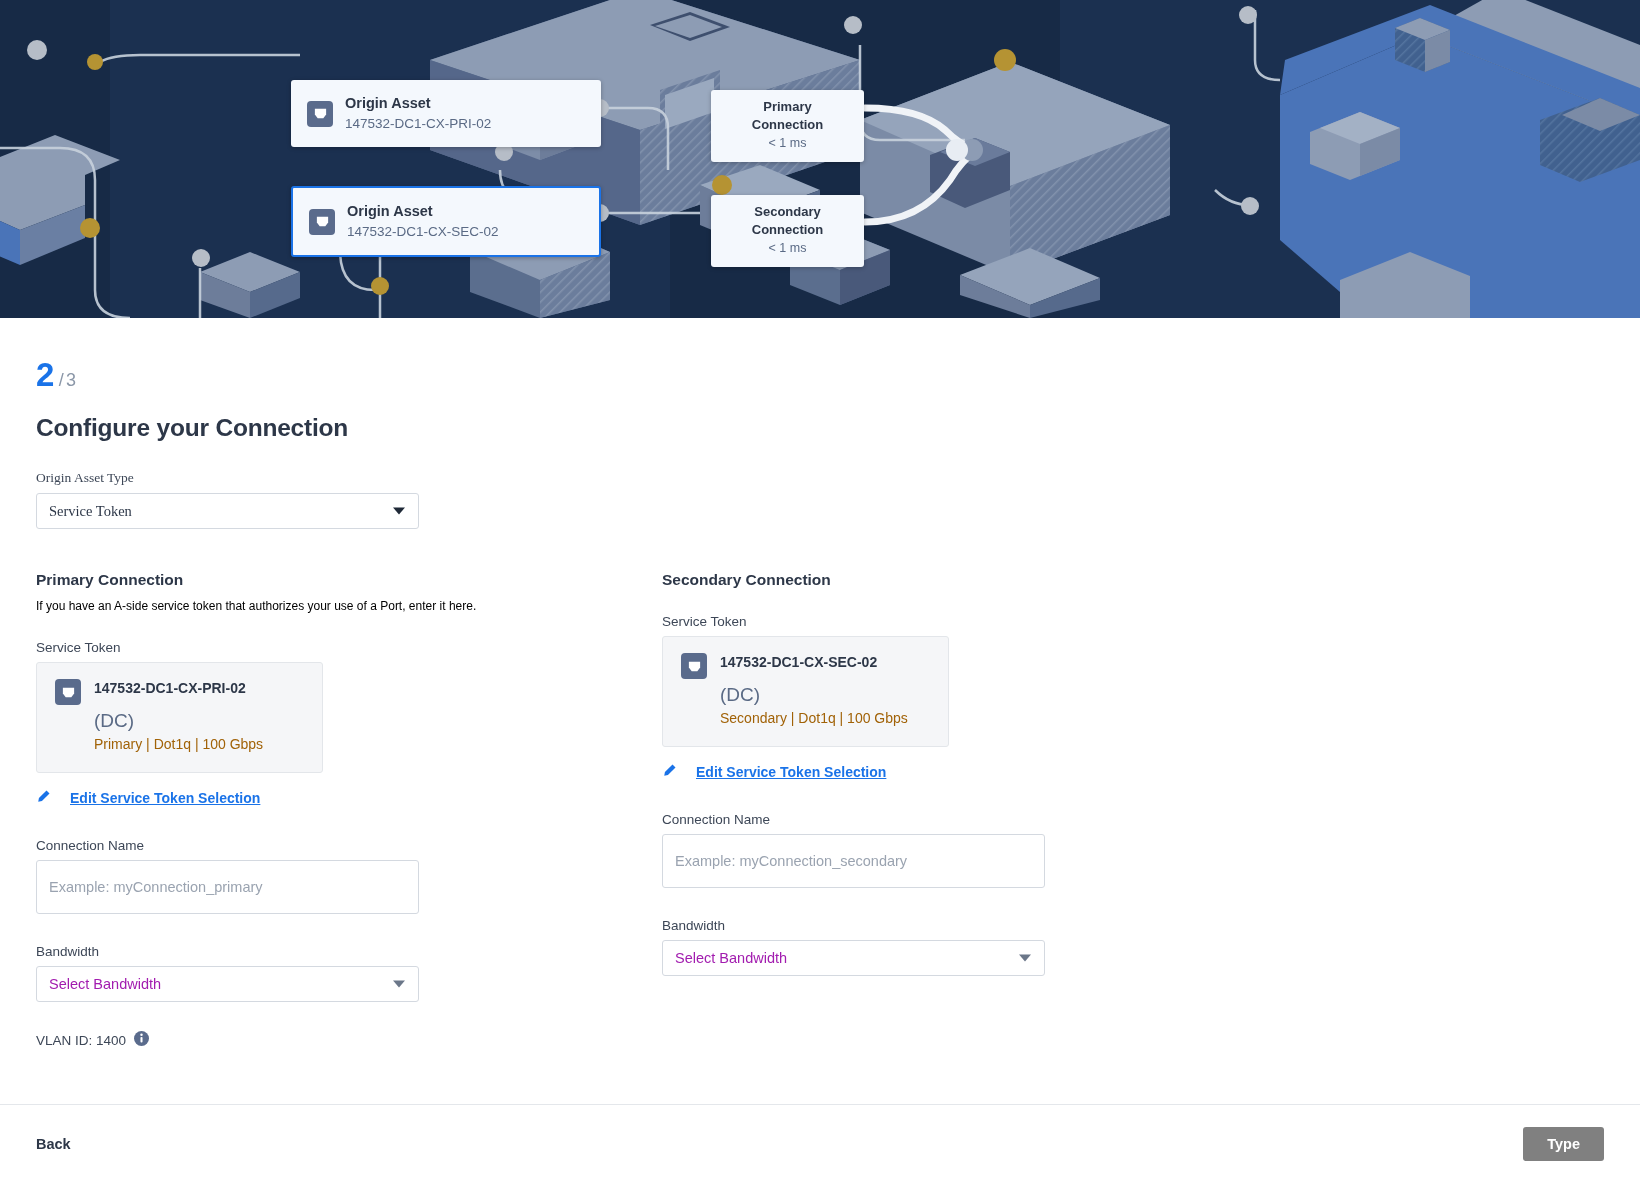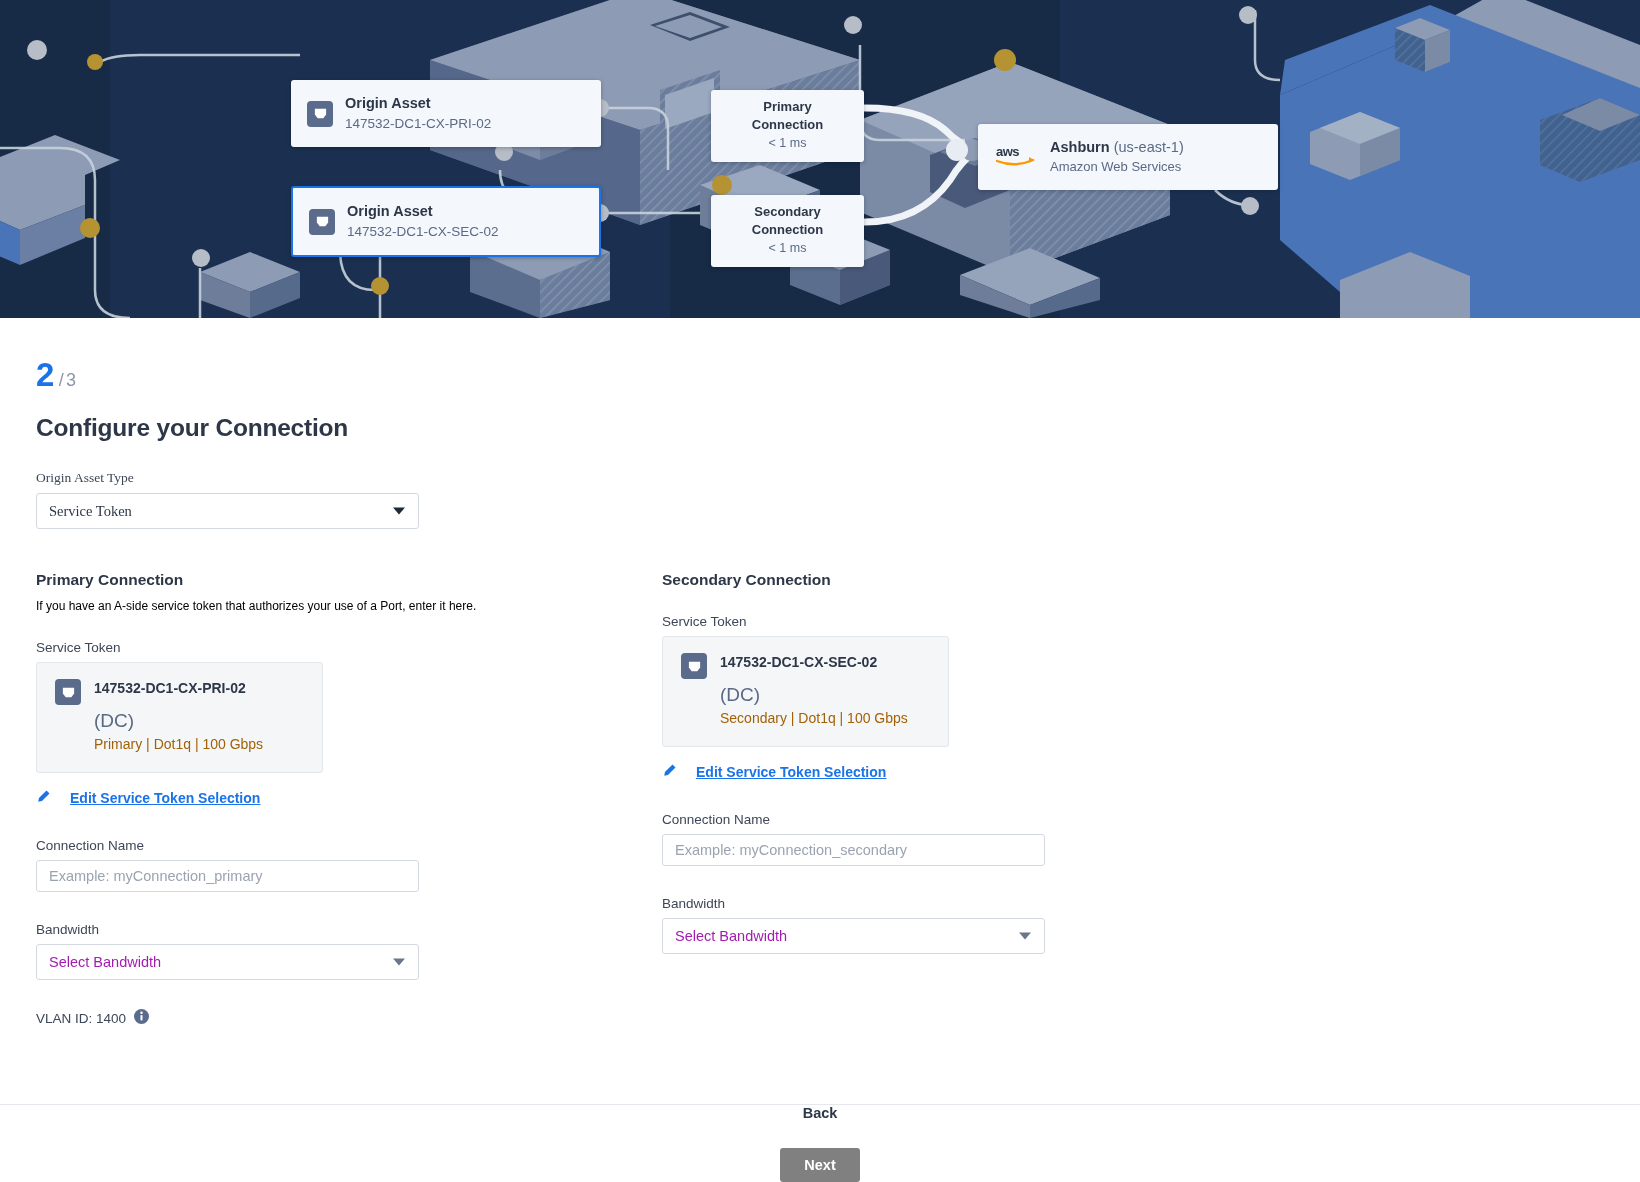--- a/index.html
+++ b/index.html
@@ -140,21 +140,21 @@
   .edit-link {
     margin-top: 16px;
     display: inline-flex; align-items: center; gap: 19px;
     font-size: 14px; font-weight: bold; color: #1a73e8;
     text-decoration: underline; cursor: pointer;
   }
   .pencil { flex: 0 0 auto; }
 
   .input-group { margin-top: 30px; }
   .text-input {
-    width: 383px; height: 32px;
+    width: 383px; height: 54px;
     border: 1px solid #d4d9e0; border-radius: 3px;
     background: #fff; padding: 0 12px;
     font-size: 14.5px; color: #2d3748;
     font-family: "Liberation Sans", sans-serif;
   }
   .text-input::placeholder { color: #9aa3b0; }
 
   .vlan-row {
     margin-top: 29px;
     display: flex; align-items: center; gap: 8px;
@@ -163,21 +163,20 @@
   .info-ico { flex: 0 0 auto; }
 
   
   .footer {
     position: absolute; left: 0; bottom: 0;
     width: 1640px; height: 78px;
     border-top: 1px solid #e4e7eb;
     background: #fff;
     display: flex; align-items: center; justify-content: space-between;
     padding: 0 36px;
-    flex-direction: column;
   }
   .back-btn {
     font-size: 14.5px; font-weight: bold; color: #2d3748;
     background: none; border: none; cursor: pointer;
     font-family: "Liberation Sans", sans-serif;
   }
   .next-btn {
     background: #808080; color: #fff;
     font-size: 14.5px; font-weight: bold;
     border: none; border-radius: 3px;
@@ -335,33 +334,20 @@
   <div class="conn-pill" style="left:711px; top:90px; width:153px;">
     <div class="p-title">Primary Connection</div>
     <div class="p-sub">&lt; 1 ms</div>
   </div>
 
   <div class="conn-pill" style="left:711px; top:195px; width:153px;">
     <div class="p-title">Secondary Connection</div>
     <div class="p-sub">&lt; 1 ms</div>
   </div>
 
-  <div class="aws-card" style="left:978px; top:124px; width:300px;">
-    <span class="aws-logo">
-      <svg width="40" height="22" viewBox="0 0 40 22">
-        <text x="0" y="12" font-family="Liberation Sans, sans-serif" font-size="13" font-weight="bold" fill="#2d3748" letter-spacing="-.5">aws</text>
-        <path d="M1 17 Q19 24 37 16" stroke="#ff9900" stroke-width="2.4" fill="none" stroke-linecap="round"></path>
-        <path d="M33 13 L38 16 L33 19 Z" fill="#ff9900"></path>
-      </svg>
-    </span>
-    <span>
-      <span class="aws-name"><b>Ashburn</b> <span>(us-east-1)</span></span><br>
-      <span class="aws-sub">Amazon Web Services</span>
-    </span>
-  </div>
 </div>
 
 <div class="main">
 
   <div class="step-row">
     <span class="step-cur">2</span>
     <span class="step-sep">/</span>
     <span class="step-tot">3</span>
   </div>
 
@@ -471,14 +457,14 @@
         </div>
       </div>
 
     </div>
 
   </div>
 </div>
 
 <div class="footer">
   <button class="back-btn">Back</button>
-  <button class="next-btn">Next</button>
+  <button class="next-btn">Type</button>
 </div>
 
 </body></html>

